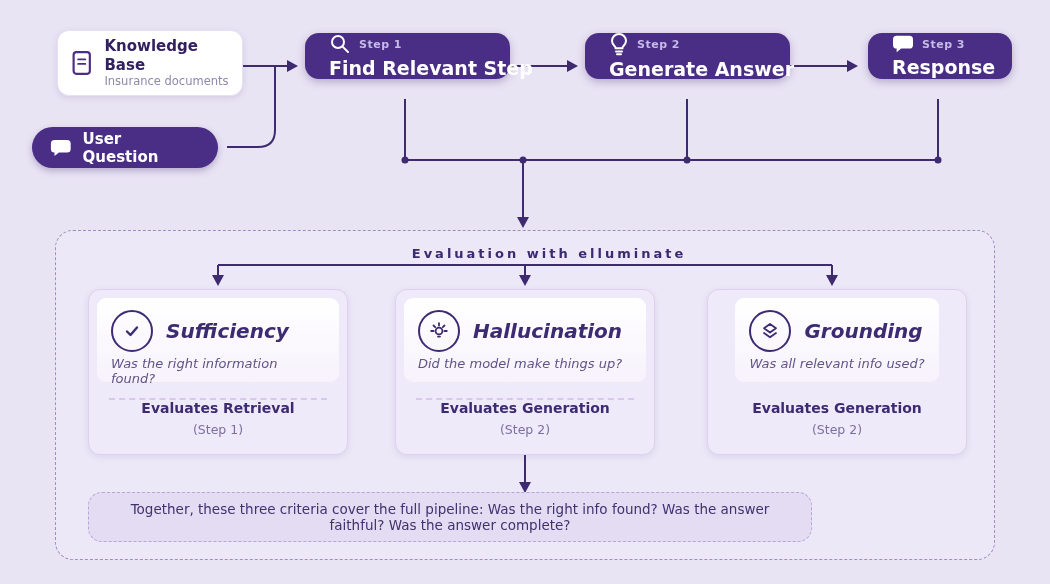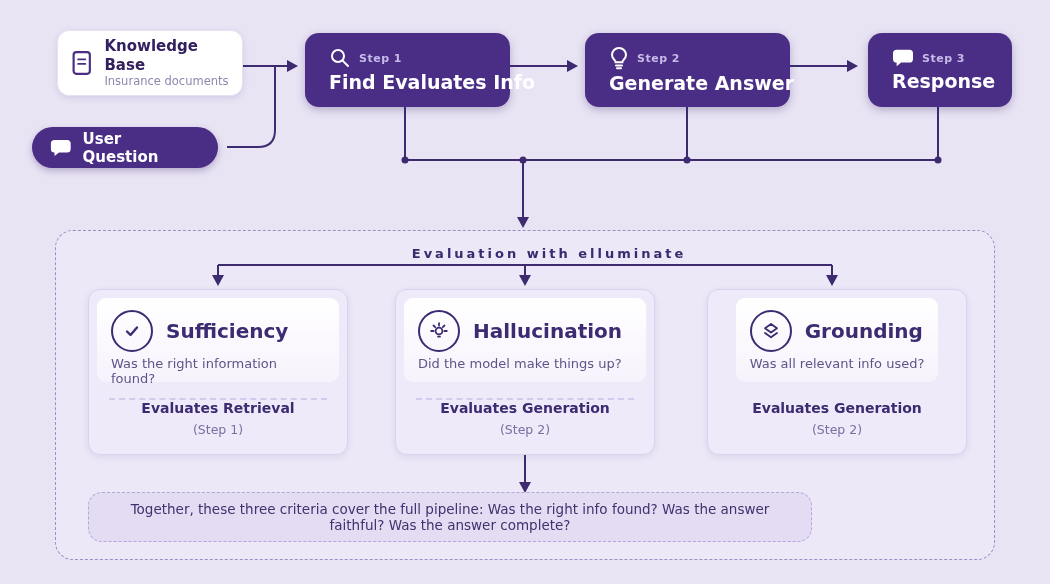--- a/index.html
+++ b/index.html
@@ -16,21 +16,21 @@
   .kb-title{font-size:15px;font-weight:bold;color:#33215F;line-height:1.25;}
   .kb-sub{font-size:11.5px;color:#8F87AD;line-height:1.3;}
 
   
   .uq-pill{left:32px;top:127px;width:186px;height:41px;background:#4A2D85;border-radius:21px;
            box-shadow:0 3px 7px rgba(60,40,110,.30);display:flex;align-items:center;gap:11px;
            padding:0 18px;box-sizing:border-box;}
   .uq-label{font-size:15px;font-weight:bold;color:#FFFFFF;}
 
   
-  .step-box{height:74px;top:33px;background:#4A2D85;border-radius:14px;
+  .step-box{height:46px;top:33px;background:#4A2D85;border-radius:14px;
             box-shadow:0 3px 9px rgba(60,40,110,.30);display:flex;flex-direction:column;
             justify-content:center;padding:12px 24px;box-sizing:border-box;}
   .step-head{display:flex;align-items:center;gap:8px;}
   .step-label{font-size:11px;font-weight:bold;color:#C6BAE8;letter-spacing:.5px;}
   .step-title{font-size:19px;font-weight:bold;color:#FFFFFF;margin-top:2px;white-space:nowrap;}
   .step-1{left:305px;width:205px;}
   .step-2{left:585px;width:205px;}
   .step-3{left:868px;width:144px;}
 
   
@@ -38,21 +38,21 @@
             border-radius:18px;background:#ECE8F7;box-sizing:border-box;z-index:1;}
   .eval-title{left:0;top:246px;width:1050px;text-align:center;font-size:13px;font-weight:bold;
               letter-spacing:3px;color:#3A2A6E;z-index:3;padding-left:24px;}
 
   
   .crit-card{top:289px;width:260px;height:166px;background:#EFEAF9;border:1px solid #DCD2EF;
              border-radius:12px;box-shadow:0 2px 6px rgba(90,70,150,.12);box-sizing:border-box;
              padding:8px;display:flex;flex-direction:column;}
   .crit-1{left:88px;} .crit-2{left:395px;} .crit-3{left:707px;align-items:center;}
   .crit-panel{background:linear-gradient(180deg,#FFFFFF,#F7F2FC);border-radius:9px;
-              padding:12px 14px 10px 14px;height:84px;box-sizing:border-box;}
+              padding:12px 14px 10px 14px;height:84px;box-sizing:border-box;font-style:italic;}
   .crit-head{display:flex;align-items:center;gap:13px;}
   .icon-circle{width:38px;height:38px;border:2.4px solid #3D2B72;border-radius:50%;
                display:flex;align-items:center;justify-content:center;flex:0 0 auto;color:#3D2B72;}
   .crit-title{font-size:20px;font-weight:bold;color:#3D2B72;}
   .crit-question{font-size:13px;color:#5F5488;margin-top:4px;}
   .crit-divider{border-top:2px dashed #D5CAEB;margin:16px 12px 0 12px;}
   .crit-evaluates{text-align:center;font-size:14px;font-weight:bold;color:#3D2B72;}
   .crit-stepref{text-align:center;font-size:12.5px;color:#7A6FA0;margin-top:6px;}
 
   
@@ -119,21 +119,21 @@
   </div>
 
   <div class="abs node step-box step-1">
     <div class="step-head">
       <svg width="22" height="22" viewBox="0 0 22 22">
         <circle cx="9" cy="9" r="6" fill="none" stroke="#FFFFFF" stroke-width="2"></circle>
         <line x1="13.6" y1="13.6" x2="19" y2="19" stroke="#FFFFFF" stroke-width="2" stroke-linecap="round"></line>
       </svg>
       <span class="step-label">Step 1</span>
     </div>
-    <div class="step-title">Find Evaluates Info</div>
+    <div class="step-title">Find Relevant Step</div>
   </div>
 
   <div class="abs node step-box step-2">
     <div class="step-head">
       <svg width="20" height="24" viewBox="0 0 20 24">
         <path d="M10 2 a7 7 0 0 1 7 7 c0 2.6-1.5 4-2.6 5.1 -.7.7-1 1.3-1 2.1 h-6.8 c0-.8-.3-1.4-1-2.1 C4.5 13 3 11.6 3 9 a7 7 0 0 1 7-7 Z" fill="none" stroke="#FFFFFF" stroke-width="2"></path>
         <line x1="7" y1="19.5" x2="13" y2="19.5" stroke="#FFFFFF" stroke-width="2" stroke-linecap="round"></line>
         <line x1="8" y1="22.3" x2="12" y2="22.3" stroke="#FFFFFF" stroke-width="2" stroke-linecap="round"></line>
       </svg>
       <span class="step-label">Step 2</span>

